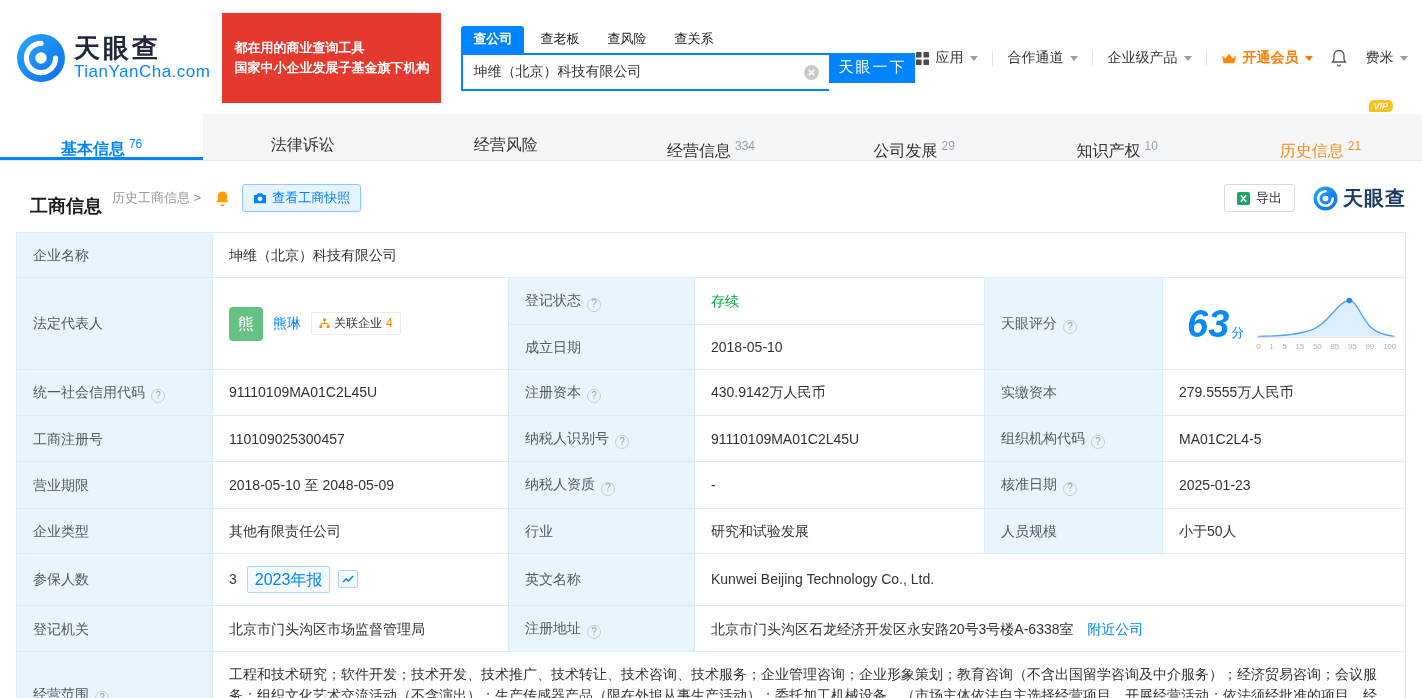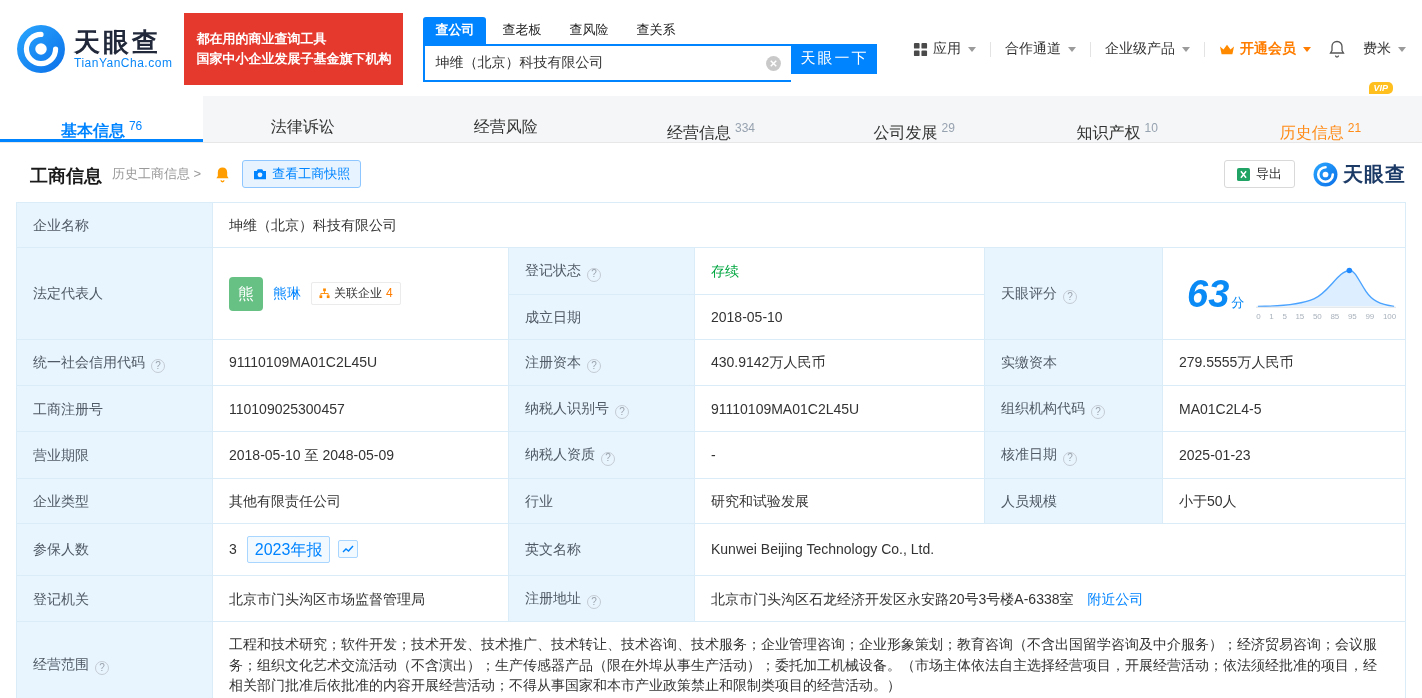--- a/index.html
+++ b/index.html
@@ -5,23 +5,23 @@
   * { box-sizing: border-box; }
   body { margin:0; width:1422px; background:#fff; color:#333;
          font-family:"Liberation Sans","DejaVu Sans",sans-serif; font-size:14px; }
 
   
   .top { display:flex; align-items:center; padding:13px 16px 11px; background:#fff; }
   .logo { display:flex; align-items:center; cursor:pointer; }
   .logo-icon { width:50px; height:50px; }
   .logo-text { margin-left:8px; }
   .brand { font-size:26px; font-weight:bold; color:#20283a; letter-spacing:3px; line-height:1.1; }
-  .brand-domain { font-size:12px; color:#0b87f7; letter-spacing:.5px; }
+  .brand-domain { font-size:17px; color:#0b87f7; letter-spacing:.5px; }
   .slogan { margin-left:12px; background:#e6392e; color:#fff; font-size:13px; font-weight:bold;
-            padding:16px 12px; line-height:20px; white-space:nowrap; }
+            padding:25px 12px; line-height:20px; white-space:nowrap; }
   .search-area { margin-left:20px; width:454px; }
   .search-tabs { display:flex; align-items:flex-end; gap:4px; }
   .s-tab { padding:4px 12px 5px; font-size:13px; color:#222; cursor:pointer; }
   .s-tab.active { background:#0084ff; color:#fff; font-weight:bold; border-radius:3px 3px 0 0; }
   .search-row { display:flex; }
   .search-input-wrap { position:relative; width:368px; height:38px; border:2px solid #0084ff;
                        border-right:none; background:#fff; }
   .search-input { width:100%; height:100%; border:none; outline:none; padding:0 32px 0 10px; font-size:14px; color:#333; }
   .clear-icon { position:absolute; right:9px; top:9px; cursor:pointer; }
   .search-btn { width:86px; height:30px; background:#0084ff; color:#fff; border:none; font-size:15px;
@@ -43,21 +43,21 @@
   .tab-rel { position:relative; display:inline-flex; align-items:baseline; }
   .m-count { font-size:12px; color:#97a2b0; margin-left:4px; position:relative; top:-6px; font-weight:normal;margin-top:32px; }
   .m-tab.active .m-count { color:#0084ff; }
   .m-tab.vip-tab { color:#ff8c19; }
   .m-tab.vip-tab .m-count { color:#ff8c19; }
   .vip-badge { position:absolute; top:-13px; right:-32px; background:#ffbf1f; color:#fff; font-size:9px;
                font-weight:bold; font-style:italic; padding:1px 5px; border-radius:5px 5px 5px 0; }
 
   
   .section-bar { display:flex; align-items:center; padding:17px 16px 12px; }
-  .sec-title { margin:4px 0 0 14px; font-size:18px; font-weight:bold; color:#1a1a1a; }
+  .sec-title { margin:16px 0 0 14px; font-size:18px; font-weight:bold; color:#1a1a1a; }
   .history-link { font-size:13px; color:#999; margin-left:10px; text-decoration:none; cursor:pointer; }
   .sub-bell { margin-left:14px; display:flex; cursor:pointer; }
   .snapshot-btn { margin-left:12px; display:inline-flex; align-items:center; gap:5px; background:#e7f4ff;
                   border:1px solid #8ec7ff; color:#0084ff; font-size:13px; padding:4px 10px;
                   border-radius:3px; cursor:pointer; }
   .sec-right { margin-left:auto; display:flex; align-items:center; gap:18px;padding-left:48px; }
   .export-btn { display:inline-flex; align-items:center; gap:6px; border:1px solid #d9d9d9; background:#fff;
                 color:#333; font-size:13px; padding:4px 12px; border-radius:3px; cursor:pointer; }
   .corner-logo { display:flex; align-items:center; gap:5px; }
   .corner-brand { font-size:20px; font-weight:bold; color:#1c3a66; letter-spacing:1px; }

